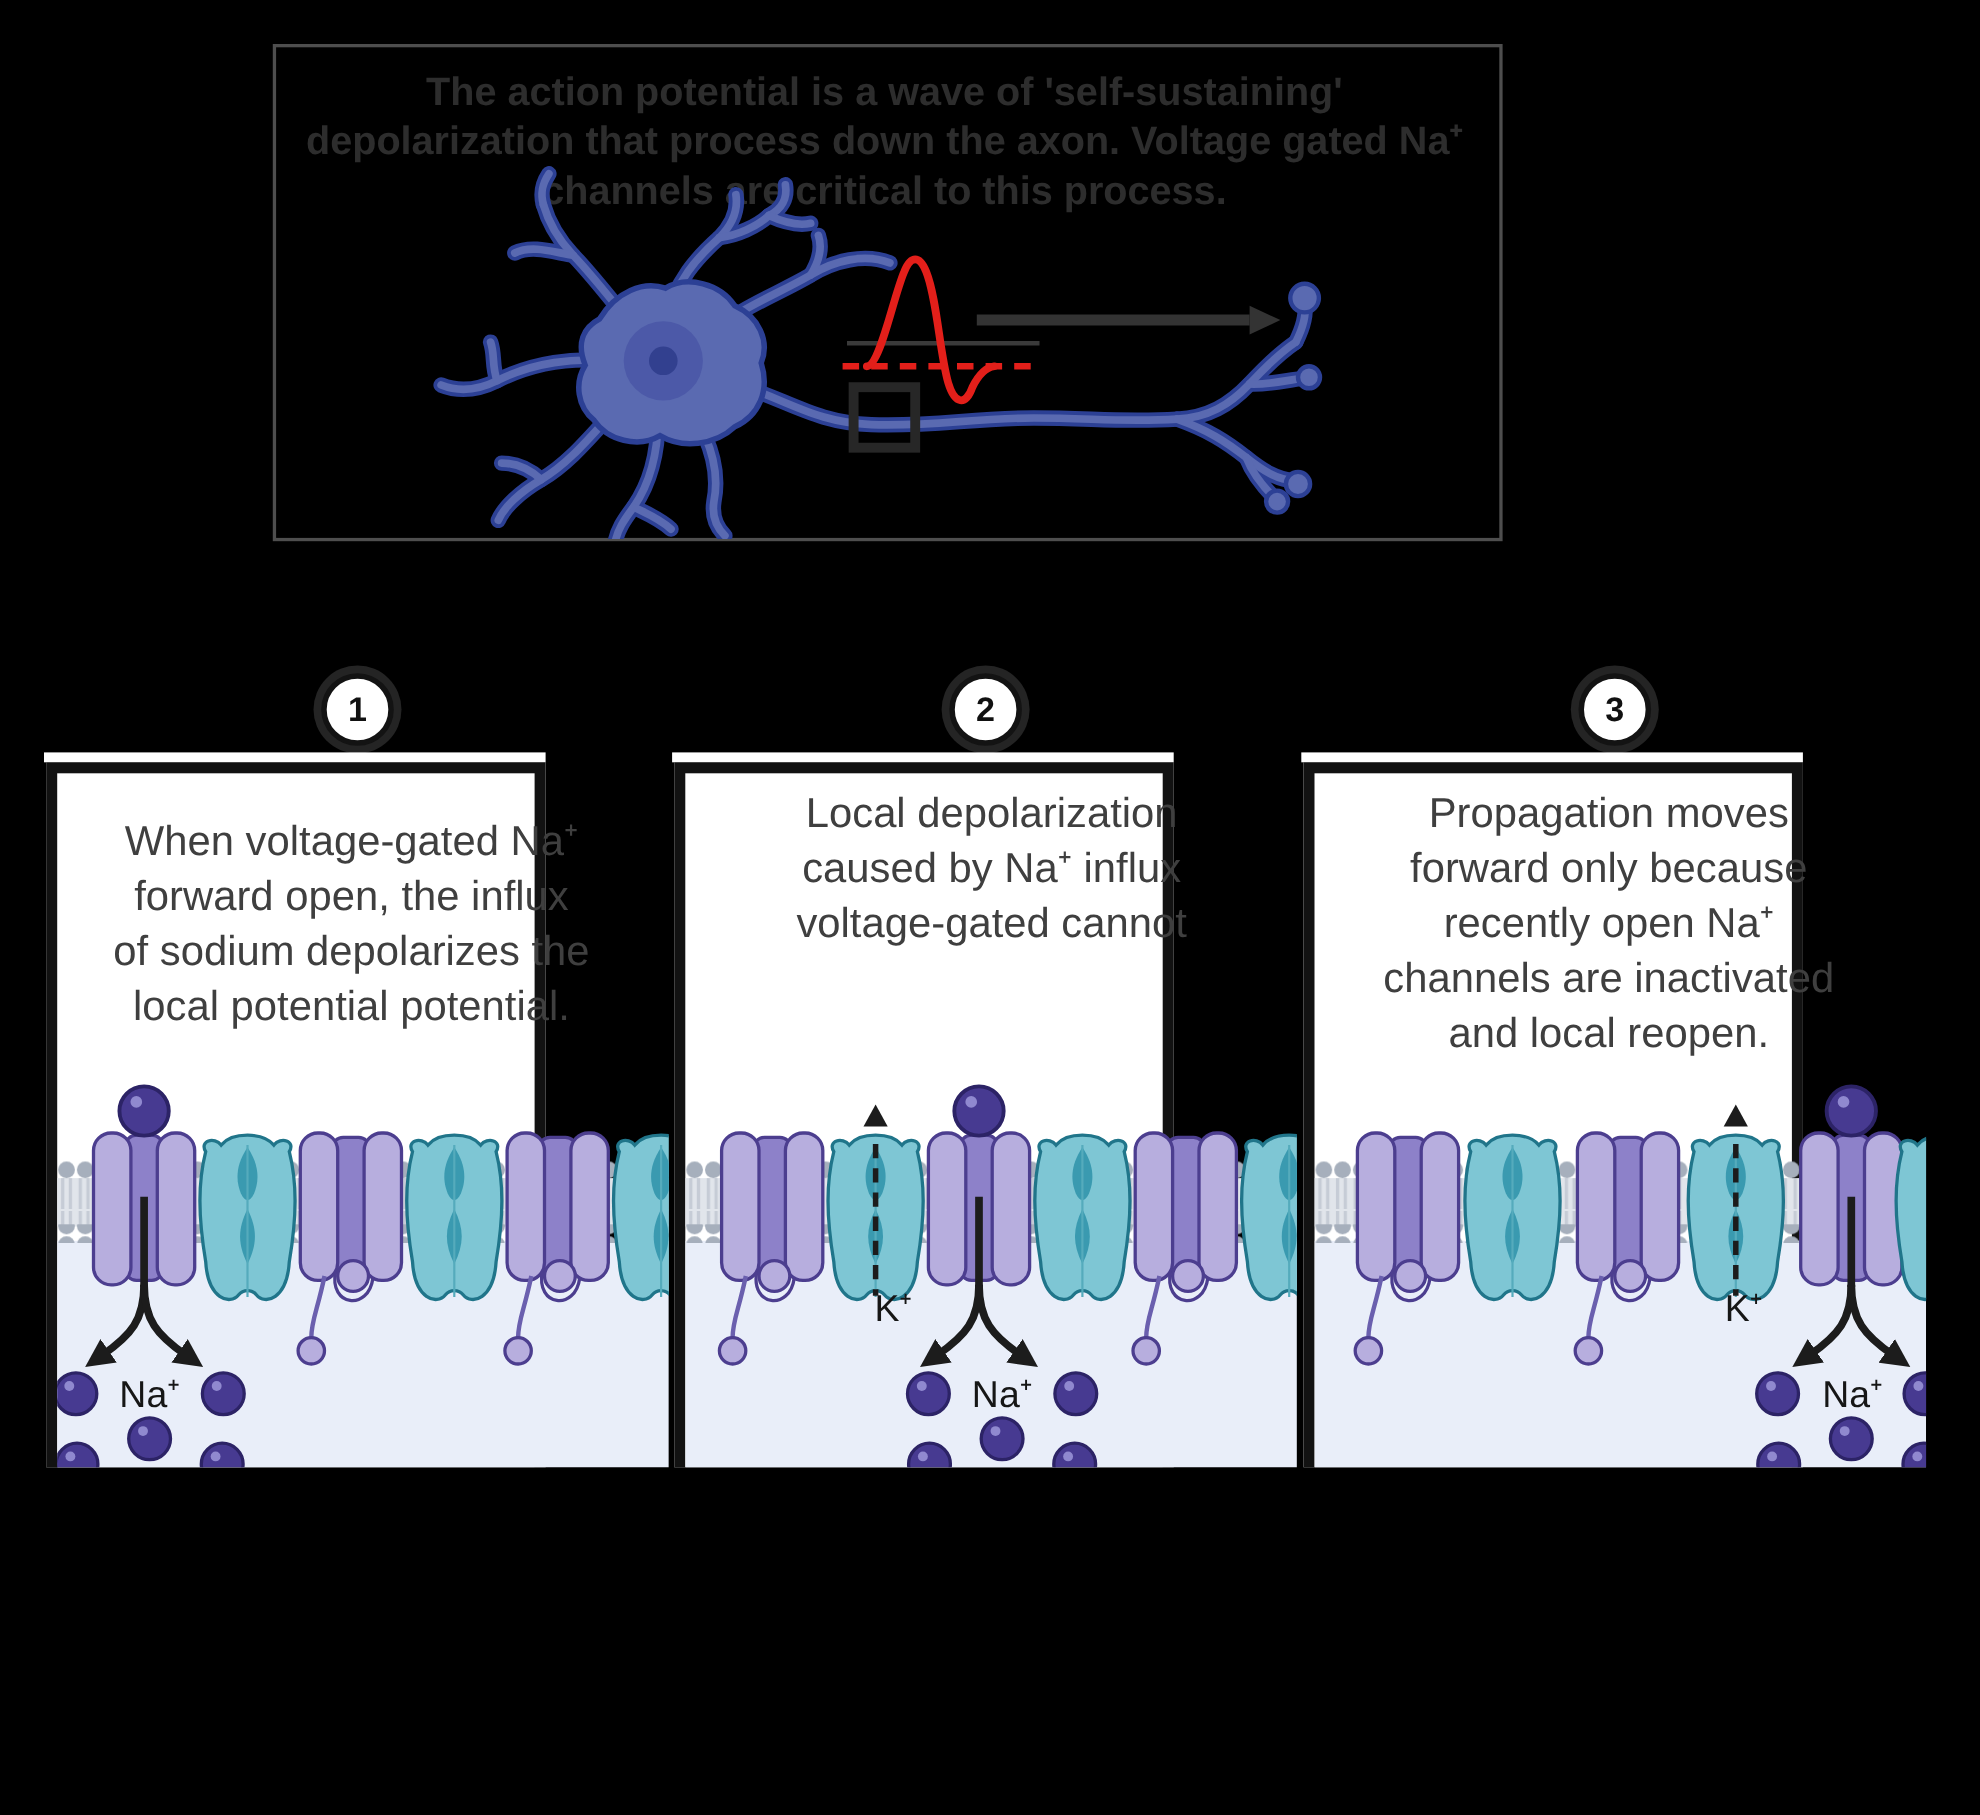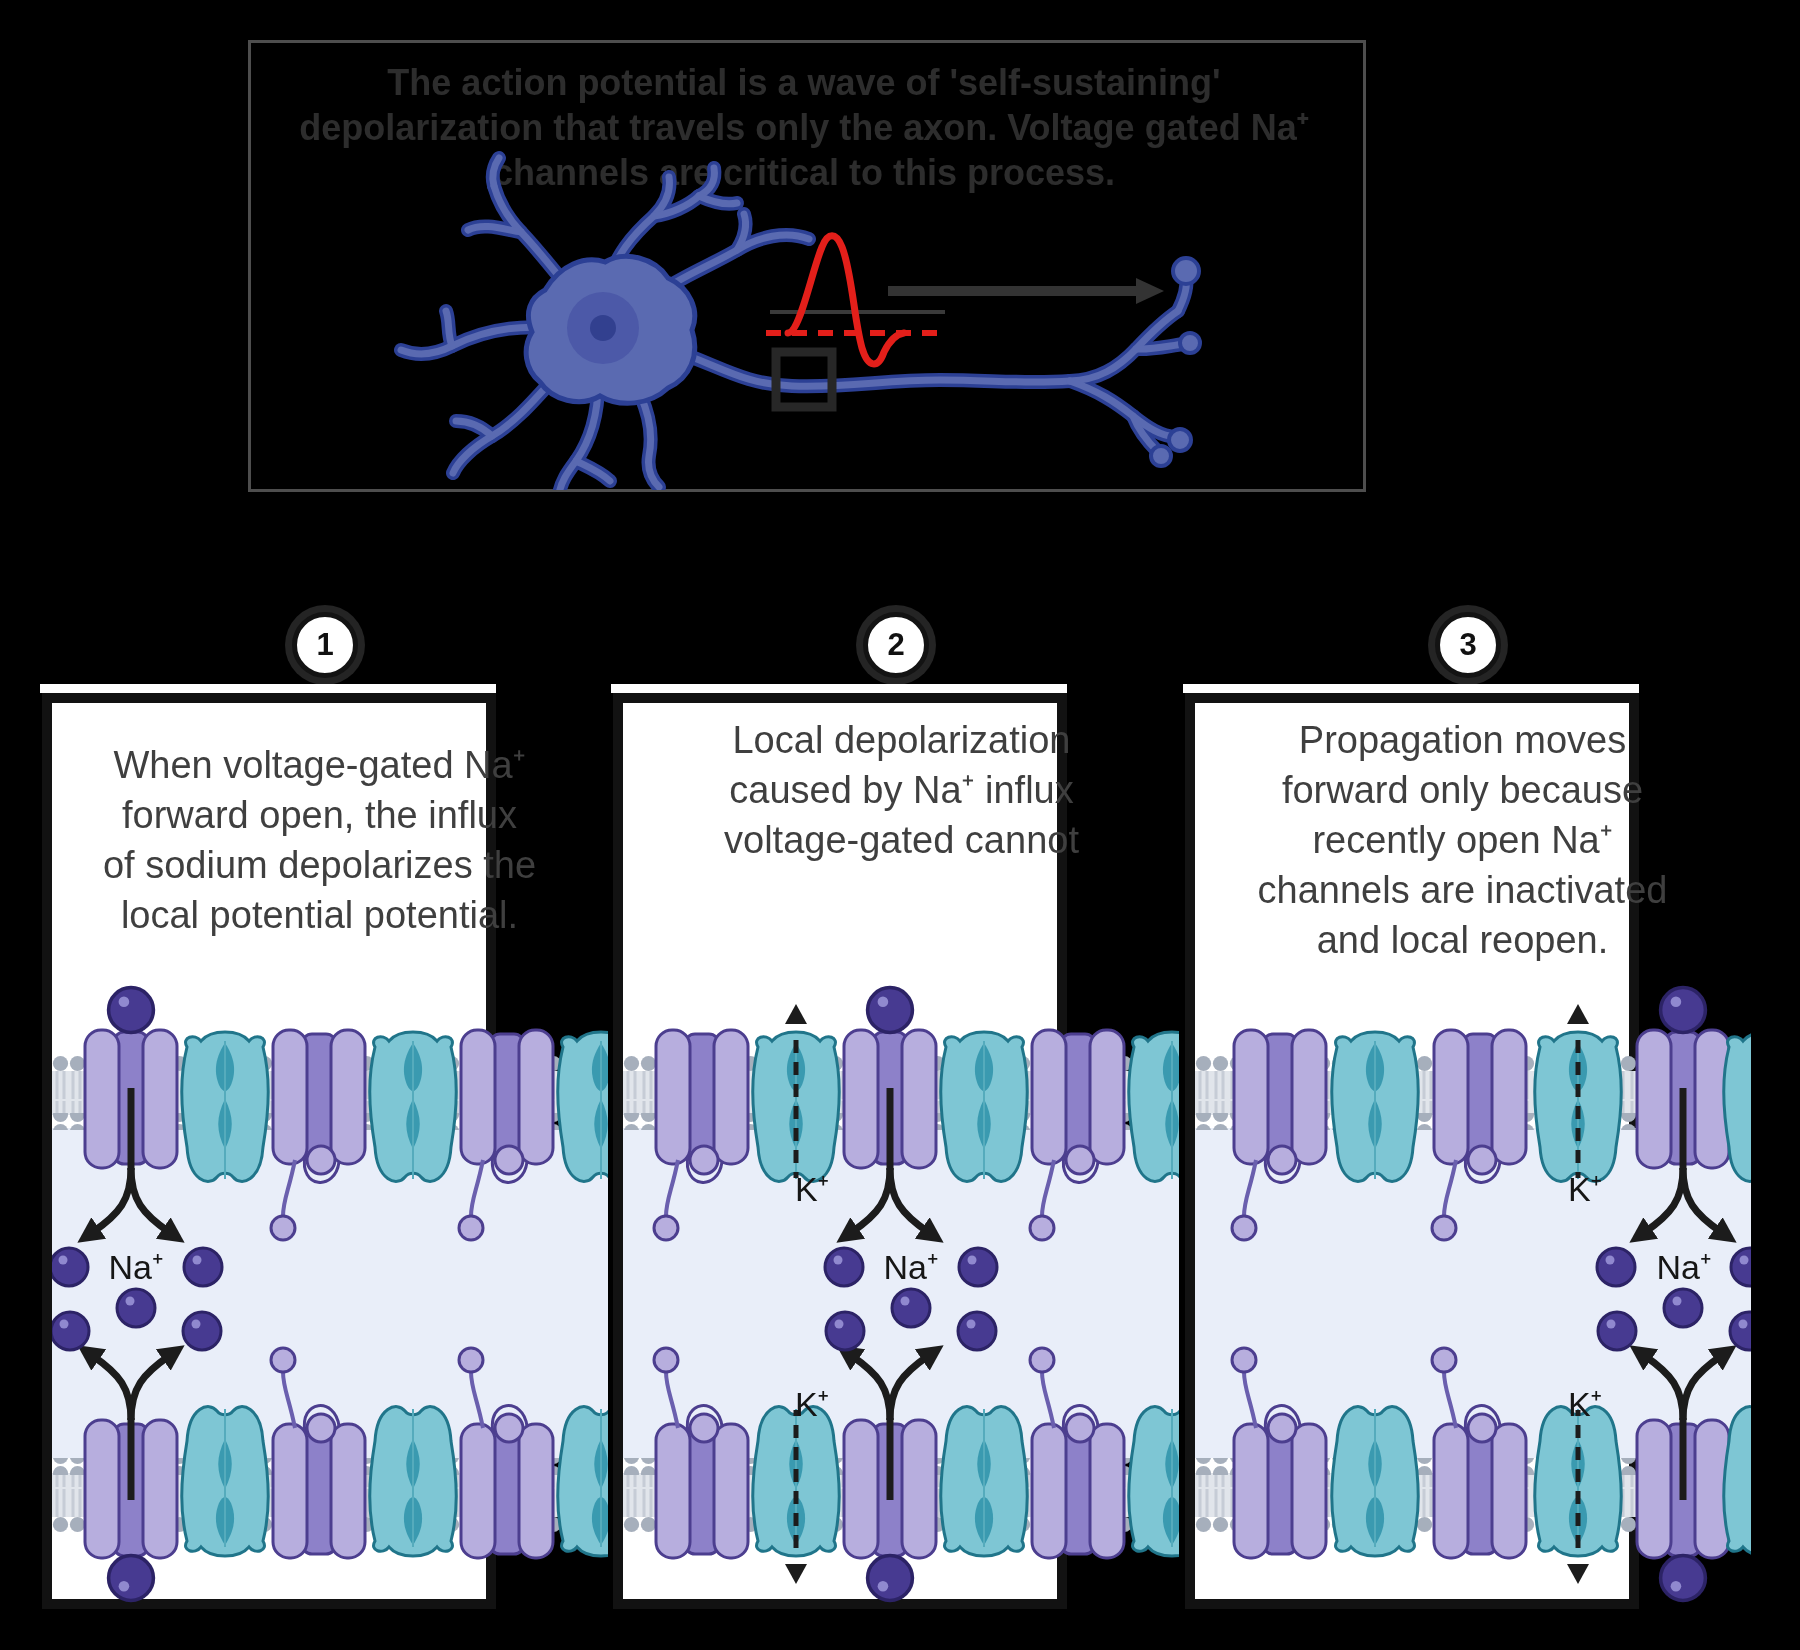--- a/index.html
+++ b/index.html
@@ -1,16 +1,16 @@
 <!DOCTYPE html>
 <html><head>
 <meta charset="utf-8">
 <style>
   html,body{margin:0;padding:0;background:#000;}
-  #stage{position:relative;width:1800px;height:1650px;background:#000;overflow:hidden;
+  #stage{position:relative;width:1800px;height:1334px;background:#000;overflow:hidden;
          font-family:"Liberation Sans",sans-serif;}
   
   .header-box{position:absolute;left:248px;top:40px;width:1112px;height:446px;
               border:3px solid #4e4e4e;background:#000;}
   .header-title{position:absolute;left:251px;top:60px;width:1106px;text-align:center;
                 color:#2d2d2d;font-weight:bold;font-size:36px;line-height:45px;}
   .neuron-wrap{position:absolute;left:240px;top:150px;width:1140px;height:340px;}
   
   .badge{position:absolute;top:612px;width:56px;height:56px;border-radius:50%;
          background:#fff;border:5px solid #131313;box-shadow:0 0 0 7px #242424;
@@ -121,21 +121,21 @@
         <path d="M1136,349 C1152,350 1168,346 1184,344"></path>
         <path d="M1070,381 C1098,391 1114,401 1133,416 C1148,428 1161,436 1176,437"></path>
         <path d="M1133,416 C1138,429 1147,441 1158,452"></path>
       </g>
     </defs>
   </svg>
 
   <div class="header-box"></div>
   <div class="header-title">
     <div>The action potential is a wave of 'self-sustaining'</div>
-    <div>depolarization that travels only the axon. Voltage gated Na⁺</div>
+    <div>depolarization that process down the axon. Voltage gated Na⁺</div>
     <div>channels are critical to this process.</div>
   </div>
 
   <svg class="neuron-wrap" viewBox="240 150 1140 340">
     <use href="#dend" stroke="#2c4095" stroke-width="14"></use>
     <use href="#dend" stroke="#5a6ab1" stroke-width="7"></use>
     <g fill="#5a6ab1" stroke="#2c4095" stroke-width="4">
       <circle cx="1186" cy="271" r="13"></circle>
         <circle cx="1190" cy="343" r="10"></circle>
       <circle cx="1180" cy="440" r="11"></circle>

